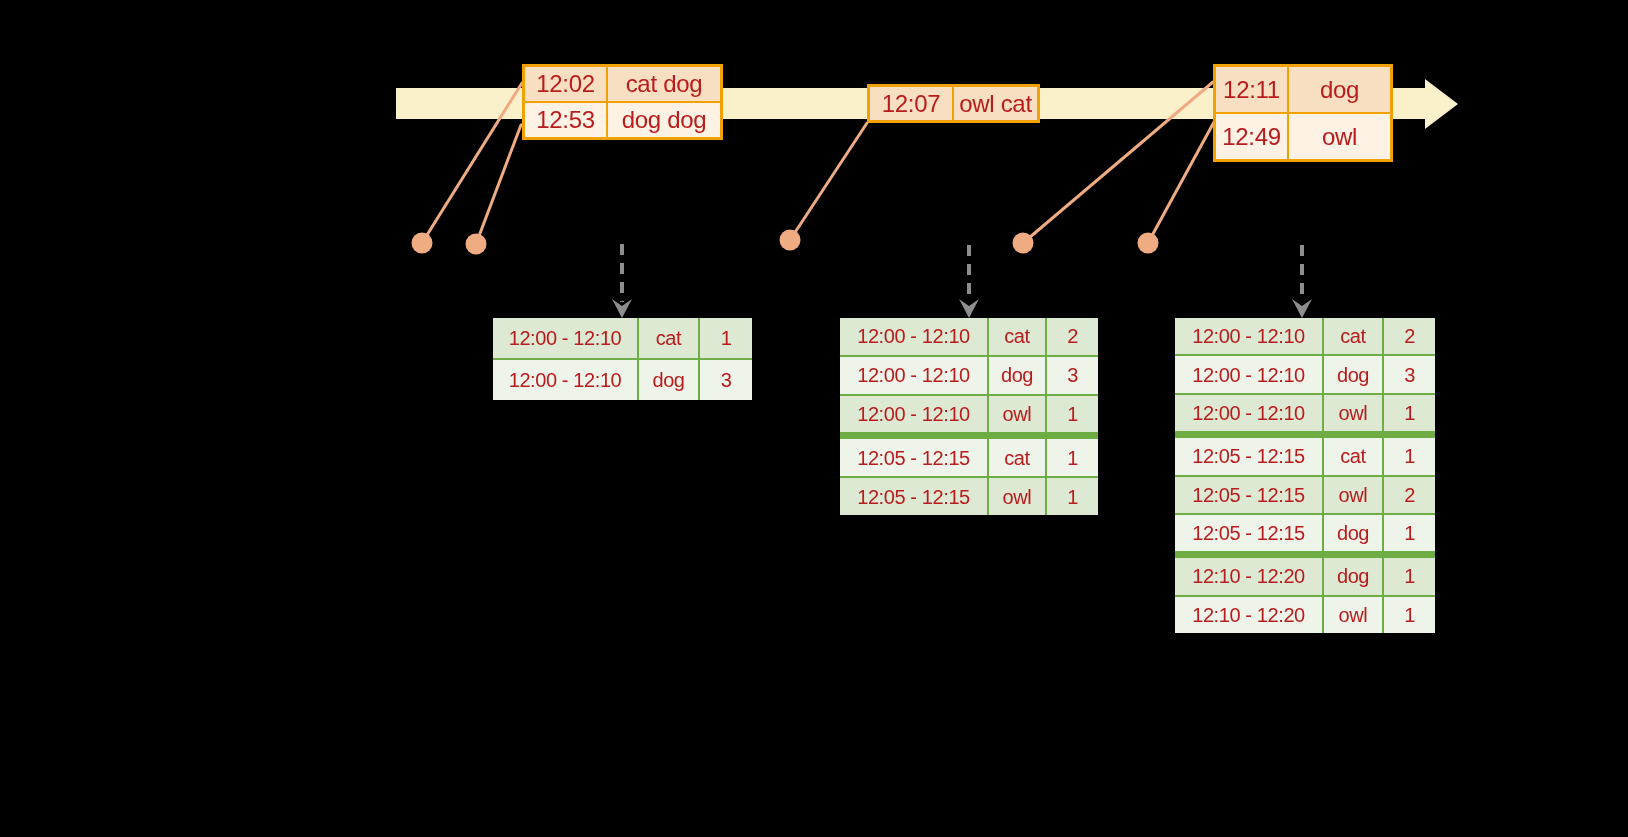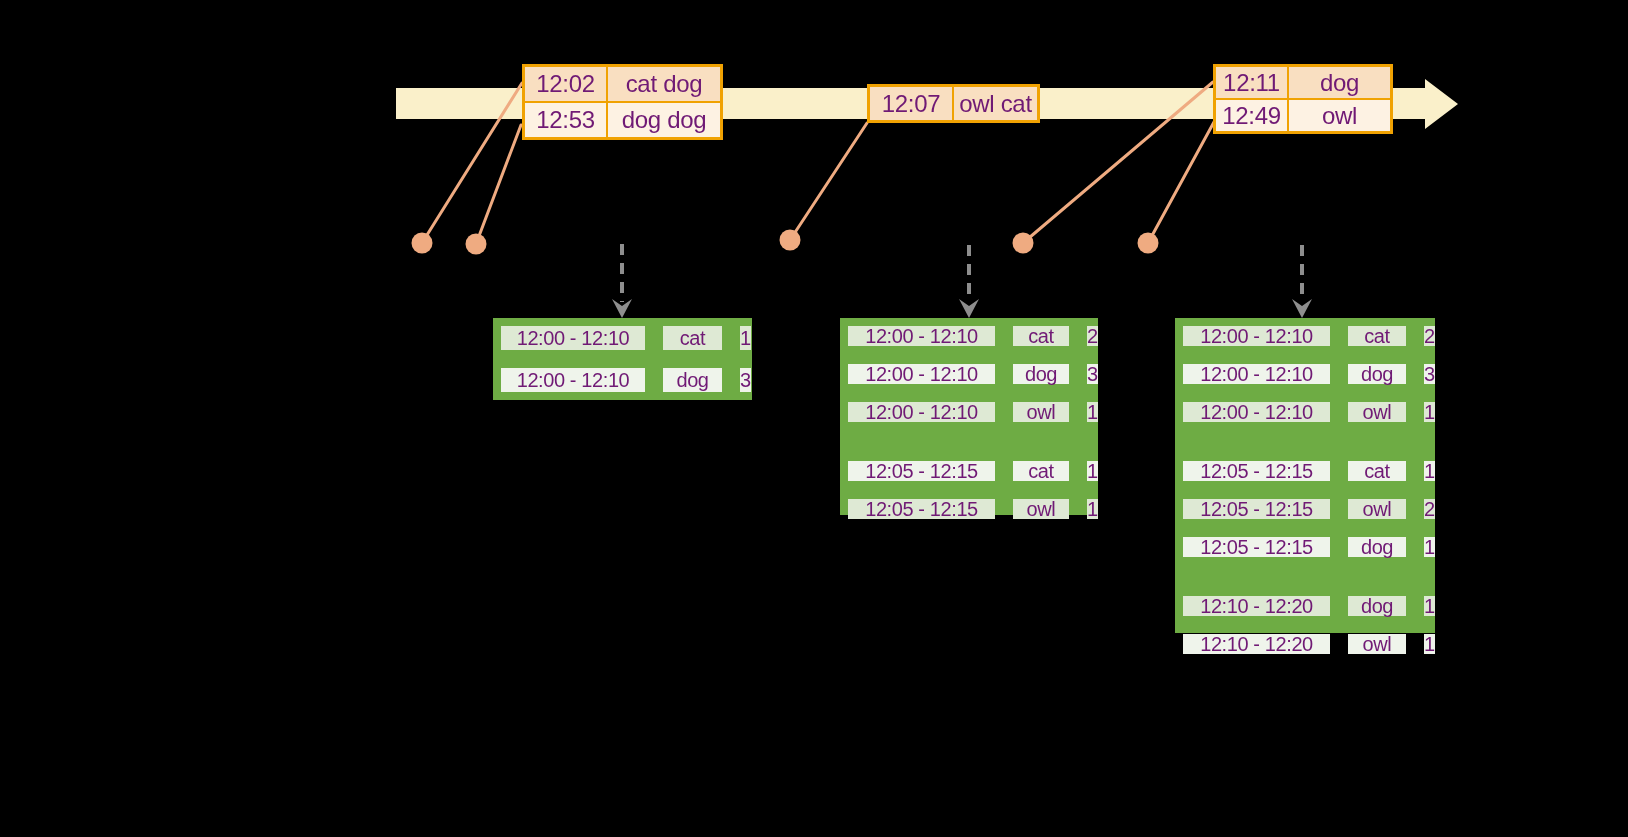--- a/index.html
+++ b/index.html
@@ -1,21 +1,21 @@
 <!DOCTYPE html>
 <html><head>
 <meta charset="utf-8">
 <style>
   html,body{margin:0;padding:0;background:#000;}
   #canvas{
     position:relative;
     width:1628px;height:837px;
     background:#000000;
     font-family:"Liberation Sans", sans-serif;
-    color:#701a75;
+    color:#b91c1c;
     overflow:hidden;
   }
   #overlay{position:absolute;left:0;top:0;width:1628px;height:837px;}
 
   
   .etable{
     position:absolute;
     display:grid;
     gap:2px;
     padding:3px;
@@ -29,22 +29,22 @@
     line-height:1;
     letter-spacing:-0.3px;
   }
   .peach{background:#f9dfc1;}
   .cream{background:#fdf2e3;}
 
   
   .gtable{
     position:absolute;
     display:grid;
-    gap:18px;
-    padding:8px;
+    gap:2px;
+    padding:0;
     background:#6eac44;
     box-sizing:border-box;
     z-index:3;
   }
   .gcell{
     display:flex;align-items:center;justify-content:center;
     font-size:20px;
     line-height:1;
     letter-spacing:-0.4px;
   }
@@ -94,21 +94,21 @@
     <div class="ecell peach">cat dog</div>
     <div class="ecell cream">12:53</div>
     <div class="ecell cream">dog dog</div>
   </div>
 
   <div class="etable" style="left:867px;top:84px;width:173px;height:39px;grid-template-columns:82px 1fr;grid-template-rows:1fr;">
     <div class="ecell peach">12:07</div>
     <div class="ecell peach">owl cat</div>
   </div>
 
-  <div class="etable" style="left:1213px;top:64px;width:180px;height:70px;grid-template-columns:71px 1fr;grid-template-rows:1fr 1fr;">
+  <div class="etable" style="left:1213px;top:64px;width:180px;height:98px;grid-template-columns:71px 1fr;grid-template-rows:1fr 1fr;">
     <div class="ecell peach">12:11</div>
     <div class="ecell peach">dog</div>
     <div class="ecell cream">12:49</div>
     <div class="ecell cream">owl</div>
   </div>
 
   <div class="gtable" style="left:493px;top:318px;width:259px;height:82px;grid-template-columns:144px 59px 1fr;grid-template-rows:1fr 1fr;">
     <div class="gcell dark">12:00 - 12:10</div>
     <div class="gcell dark">cat</div>
     <div class="gcell dark">1</div>

